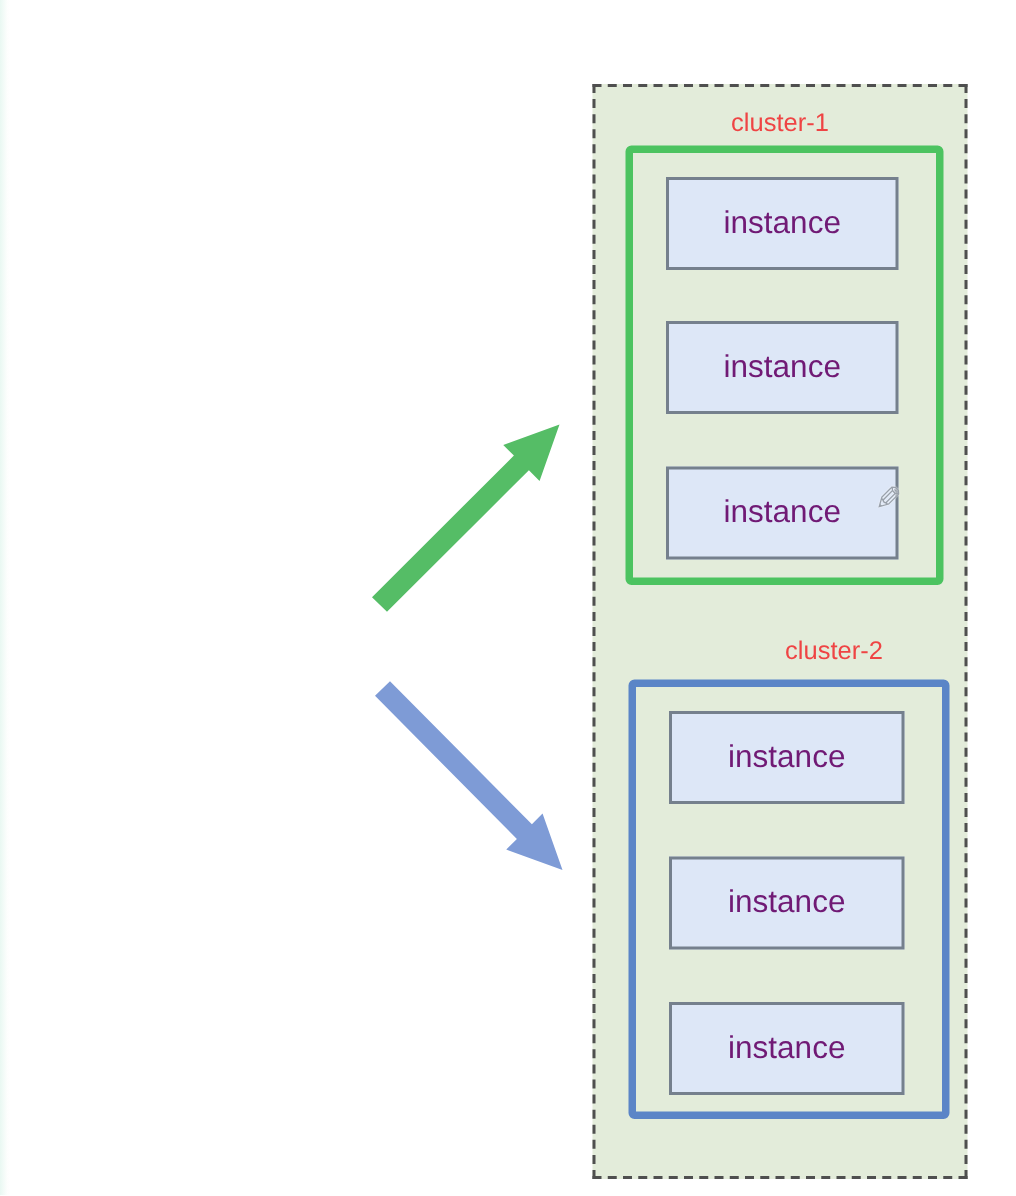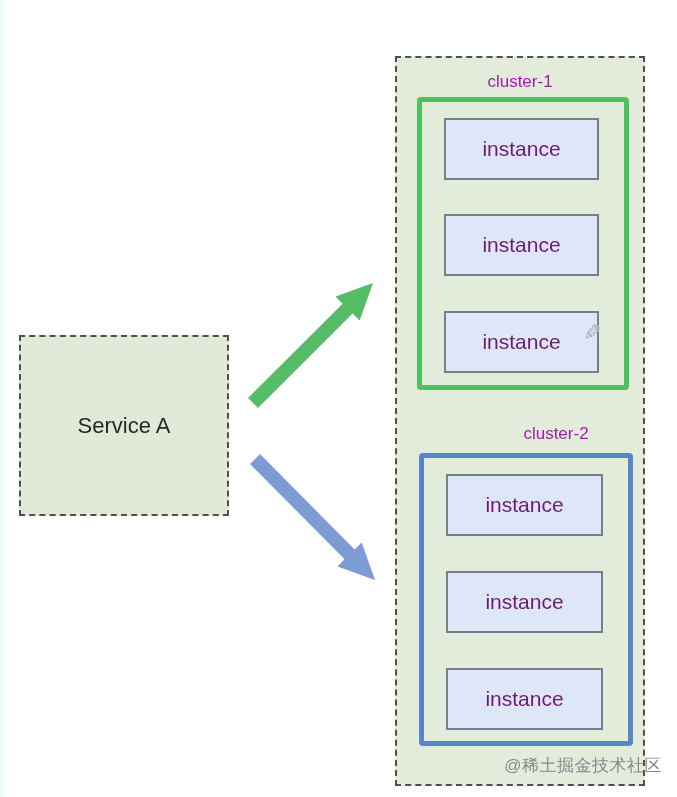--- a/index.html
+++ b/index.html
@@ -36,21 +36,21 @@
     box-sizing: border-box;
     background: #e3ecda;
     border: 2px dashed #4f4f4f;
   }
   .cluster-label {
     position: absolute;
     left: 395px; width: 250px; height: 18px;
     text-align: center;
     font-size: 17px;
     line-height: 18px;
-    color: #a21caf;
+    color: #ef4444;
   }
   .cluster-label.c1 { top: 73px; }
   .cluster-label.c2 { top: 425px; padding-left: 36px; }
   .cluster-box {
     position: absolute;
     box-sizing: border-box;
     border-radius: 4px;
     background: transparent;
   }
   .cluster-box.c1 {
@@ -157,19 +157,15 @@
   <div class="instance c2 r2a">
     <span>instance</span>
   </div>
   <div class="instance c2 r2b">
     <span>instance</span>
   </div>
   <div class="instance c2 r2c">
     <span>instance</span>
   </div>
 
-  <div class="svc-a-box">
-    <span>Service A</span>
-  </div>
 
-  <div class="watermark">@稀土掘金技术社区</div>
 
 </div>
 
 </body></html>

